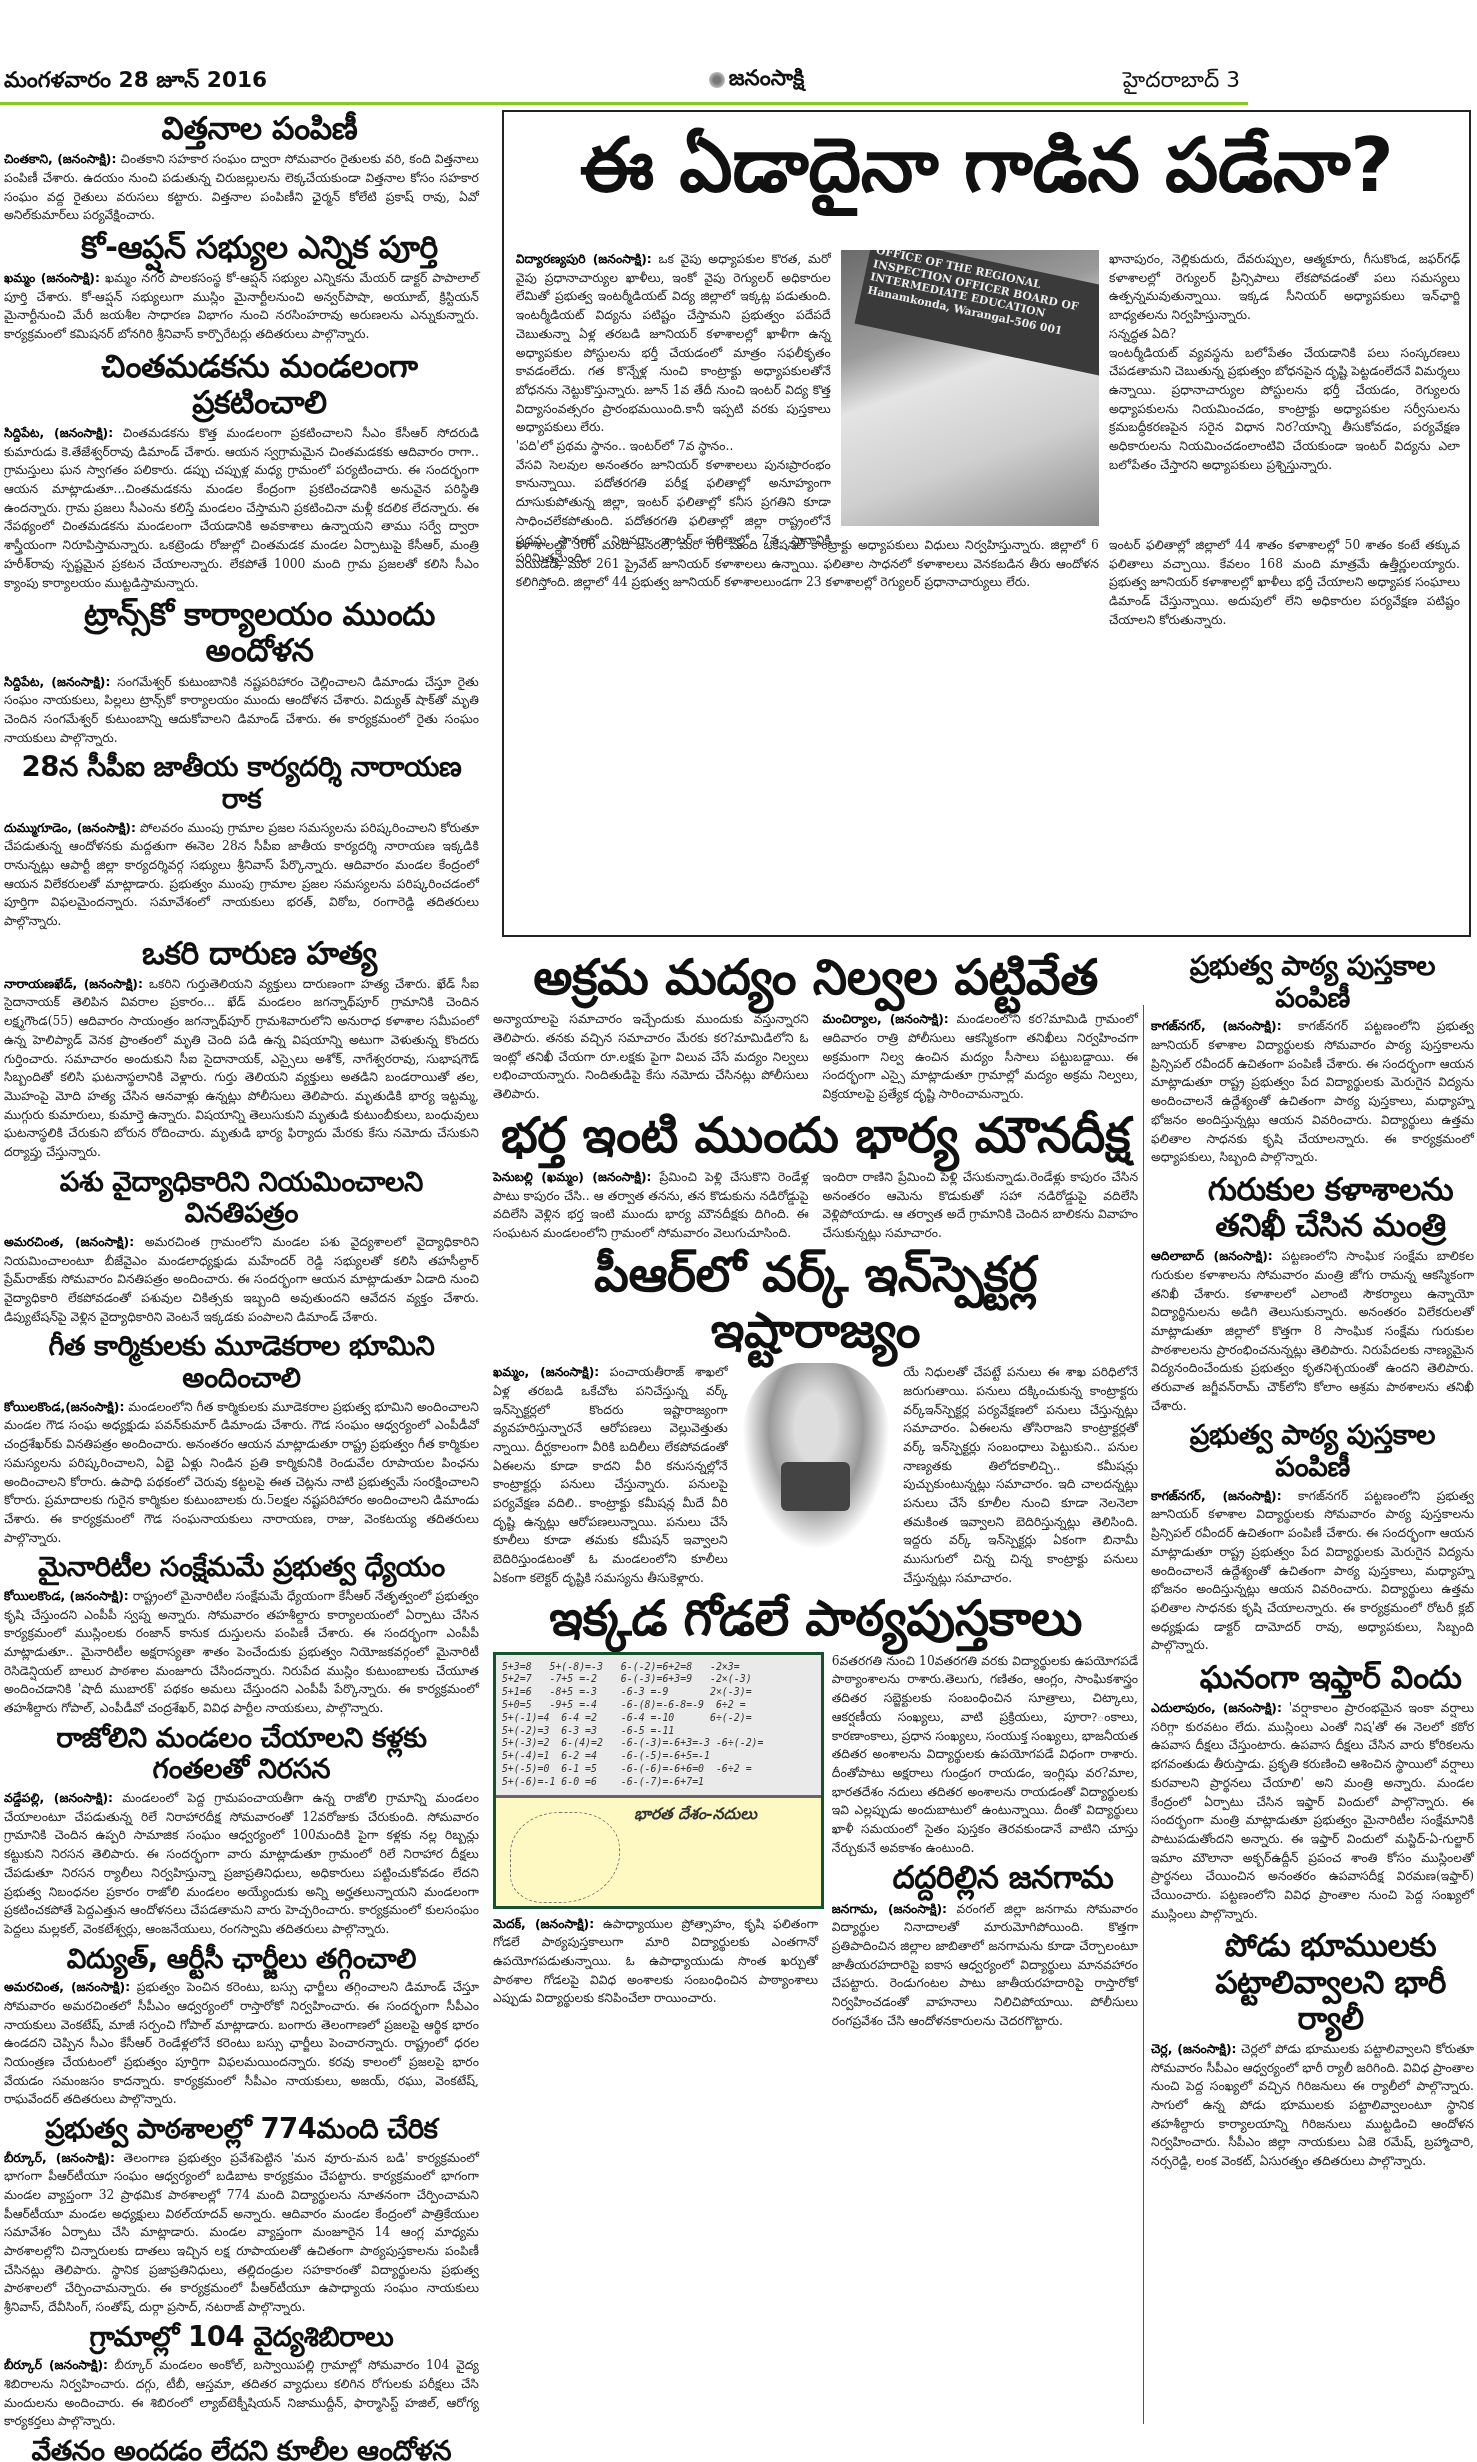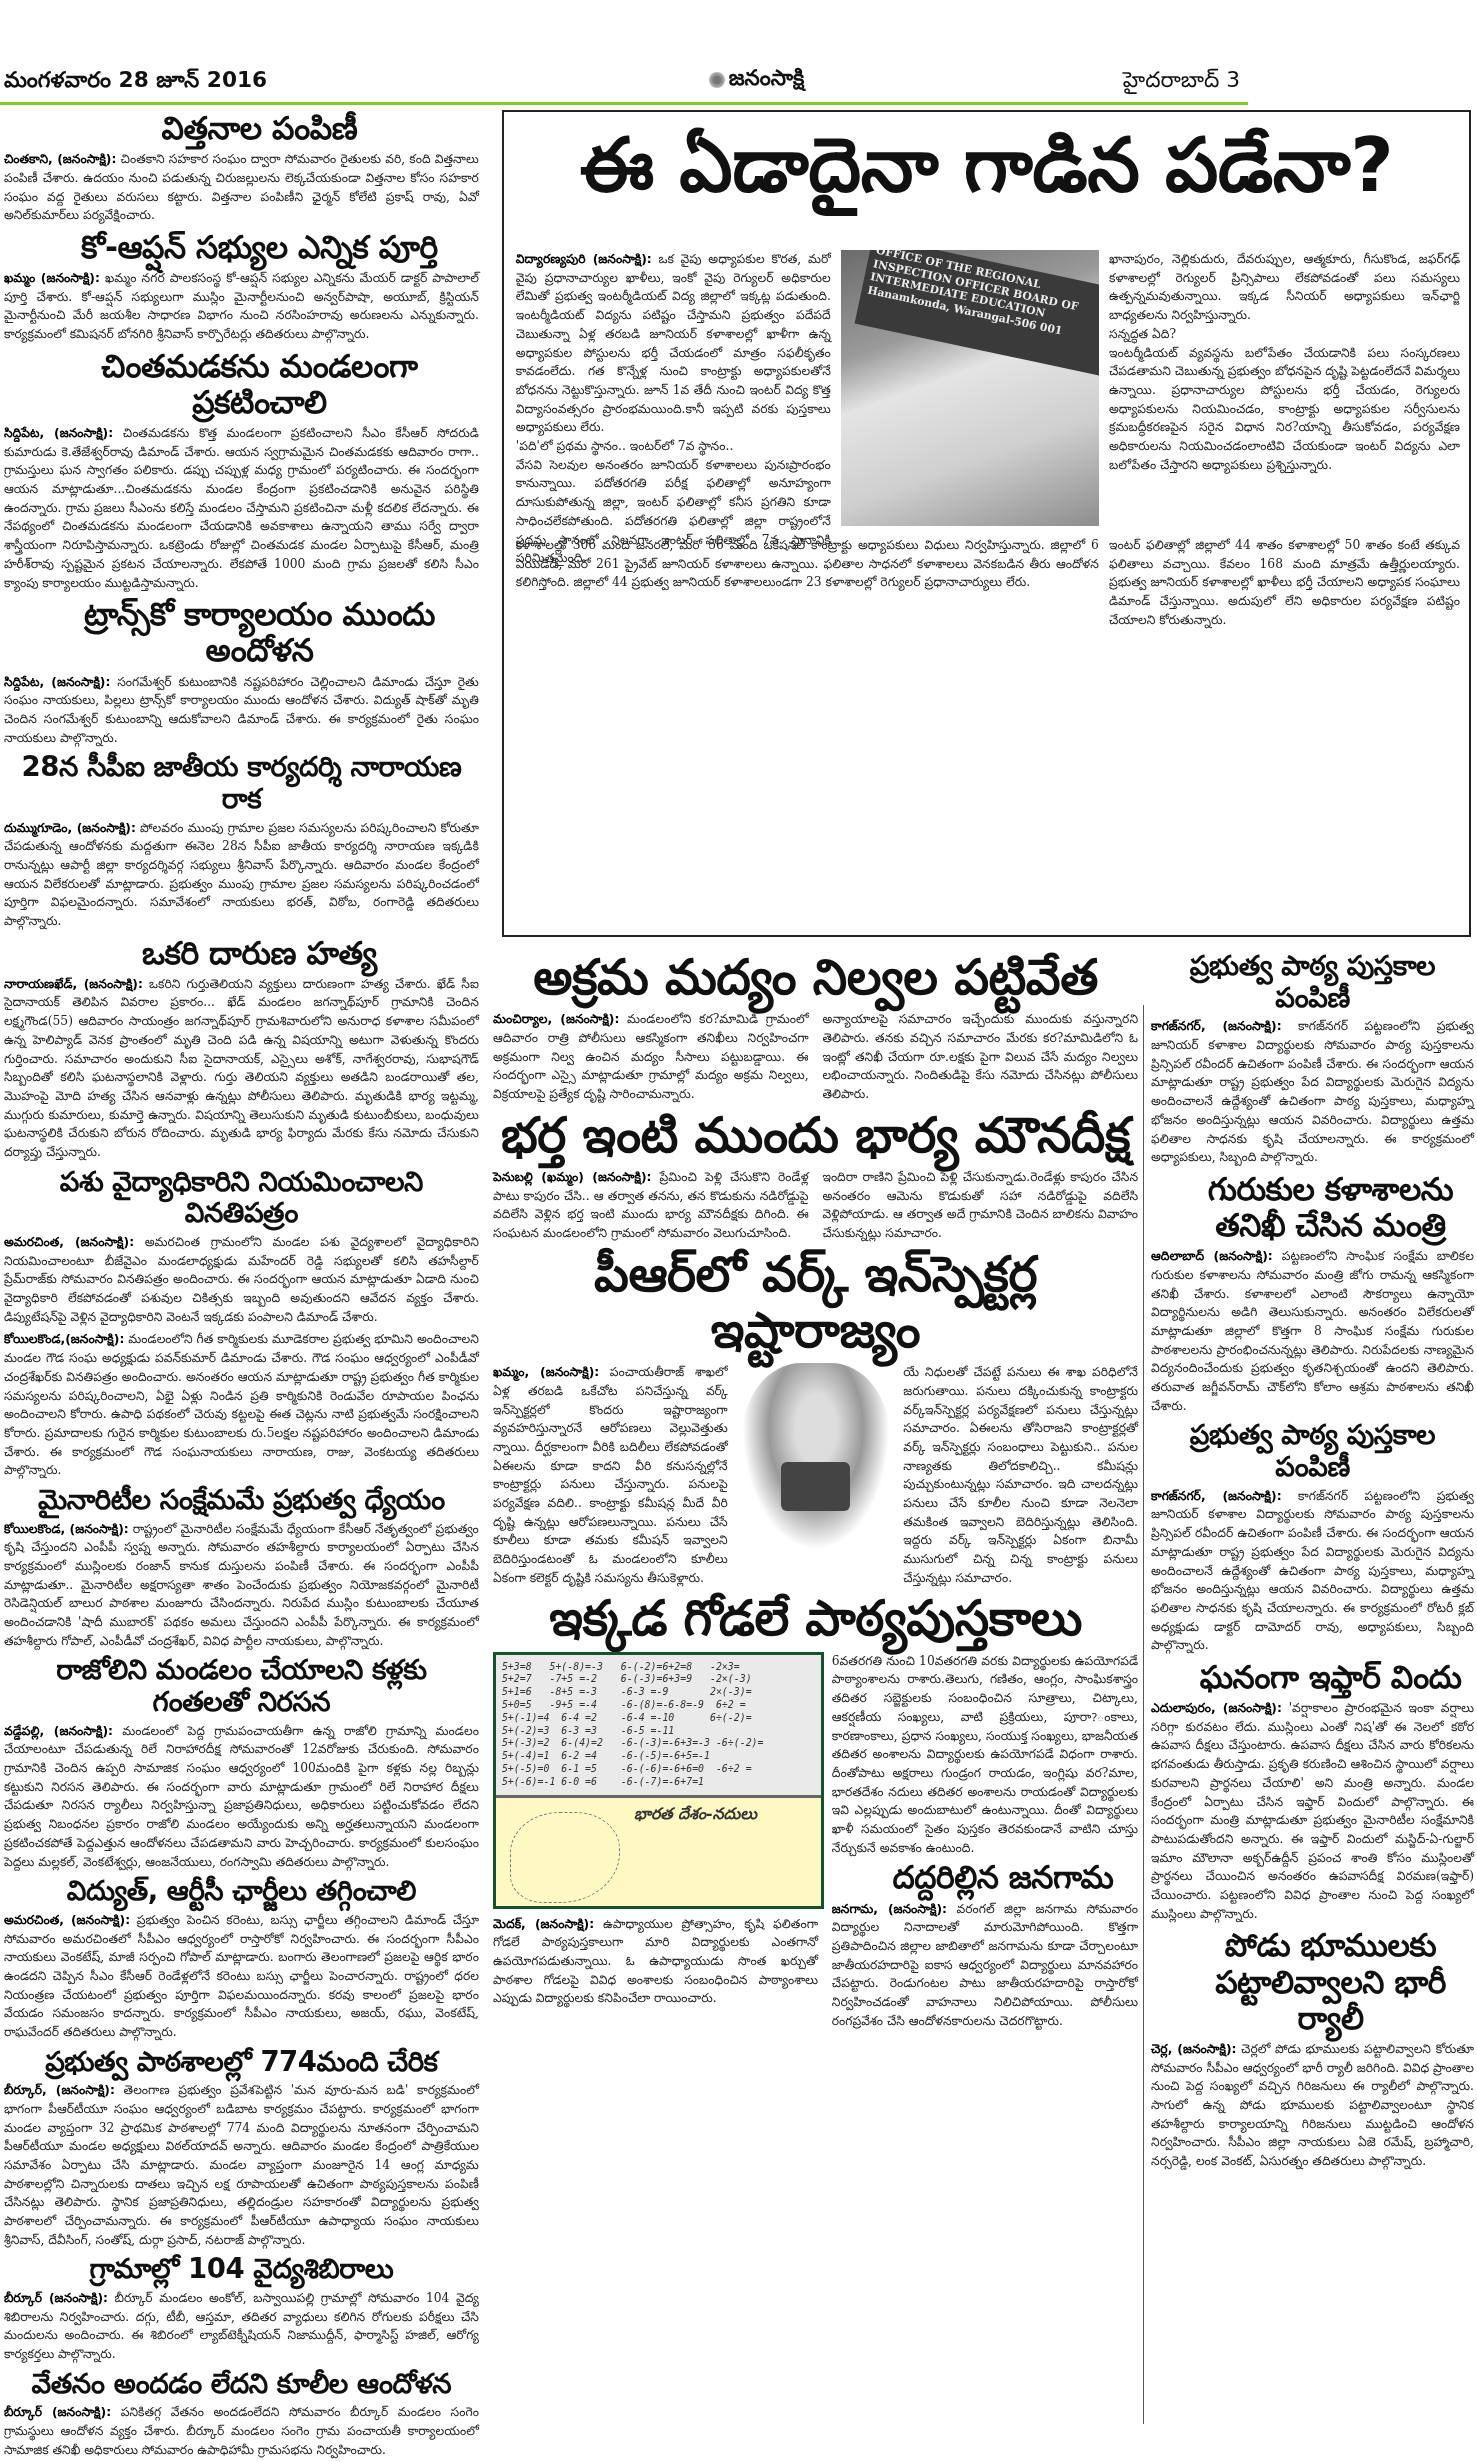--- a/index.html
+++ b/index.html
@@ -77,20 +77,21 @@
     </div>
     <div class="art">
       <div class="hl m">ఒకరి దారుణ హత్య</div>
       <div class="body"><b>నారాయణఖేడ్, (జనంసాక్షి):</b> <span>ఒకరిని గుర్తుతెలియని వ్యక్తులు దారుణంగా హత్య చేశారు. ఖేడ్ సీఐ సైదానాయక్ తెలిపిన వివరాల ప్రకారం... ఖేడ్ మండలం జగన్నాథ్‌పూర్ గ్రామానికి చెందిన లక్ష్మగౌండ(55) ఆదివారం సాయంత్రం జగన్నాథ్‌పూర్ గ్రామశివారులోని అనురాధ కళాశాల సమీపంలో ఉన్న హెలిప్యాడ్ వెనక ప్రాంతంలో మృతి చెంది పడి ఉన్న విషయాన్ని అటుగా వెళుతున్న కొందరు గుర్తించారు. సమాచారం అందుకుని సీఐ సైదానాయక్, ఎస్సైలు అశోక్, నాగేశ్వరరావు, సుభాషగౌడ్ సిబ్బందితో కలిసి ఘటనాస్థలానికి వెళ్లారు. గుర్తు తెలియని వ్యక్తులు అతడిని బండరాయితో తల, మొహంపై మోది హత్య చేసిన ఆనవాళ్లు ఉన్నట్లు పోలీసులు తెలిపారు. మృతుడికి భార్య ఇట్టమ్మ, ముగ్గురు కుమారులు, కుమార్తె ఉన్నారు. విషయాన్ని తెలుసుకుని మృతుడి కుటుంబీకులు, బంధువులు ఘటనాస్థలికి చేరుకుని బోరున రోదించారు. మృతుడి భార్య ఫిర్యాదు మేరకు కేసు నమోదు చేసుకుని దర్యాప్తు చేస్తున్నారు.</span></div>
     </div>
     <div class="art">
       <div class="hl s">పశు వైద్యాధికారిని నియమించాలని వినతిపత్రం</div>
       <div class="body"><b>అమరచింత, (జనంసాక్షి):</b> <span>అమరచింత గ్రామంలోని మండల పశు వైద్యశాలలో వైద్యాధికారిని నియమించాలంటూ బీజేవైఎం మండలాధ్యక్షుడు మహేందర్ రెడ్డి సభ్యులతో కలిసి తహసీల్దార్ ప్రేమ్‌రాజ్‌కు సోమవారం వినతిపత్రం అందించారు. ఈ సందర్భంగా ఆయన మాట్లాడుతూ ఏడాది నుంచి వైద్యాధికారి లేకపోవడంతో పశువుల చికిత్సకు ఇబ్బంది అవుతుందని ఆవేదన వ్యక్తం చేశారు. డిప్యుటేషన్‌పై వెళ్లిన వైద్యాధికారిని వెంటనే ఇక్కడకు పంపాలని డిమాండ్ చేశారు.</span></div>
     </div>
     <div class="art">
+      <div class="hl s">గీత కార్మికులకు మూడెకరాల భూమిని అందించాలి</div>
       <div class="body"><b>కోయిలకొండ,(జనంసాక్షి):</b> <span>మండలంలోని గీత కార్మికులకు మూడెకరాల ప్రభుత్వ భూమిని అందించాలని మండల గౌడ సంఘ అధ్యక్షుడు పవన్‌కుమార్ డిమాండు చేశారు. గౌడ సంఘం ఆధ్వర్యంలో ఎంపీడీవో చంద్రశేఖర్‌కు వినతిపత్రం అందించారు. అనంతరం ఆయన మాట్లాడుతూ రాష్ట్ర ప్రభుత్వం గీత కార్మికుల సమస్యలను పరిష్కరించాలని, ఏభై ఏళ్లు నిండిన ప్రతి కార్మికునికి రెండువేల రూపాయల పింఛను అందించాలని కోరారు. ఉపాధి పథకంలో చెరువు కట్టలపై ఈత చెట్లను నాటి ప్రభుత్వమే సంరక్షించాలని కోరారు. ప్రమాదాలకు గురైన కార్మికుల కుటుంబాలకు రు.5లక్షల నష్టపరిహారం అందించాలని డిమాండు చేశారు. ఈ కార్యక్రమంలో గౌడ సంఘనాయకులు నారాయణ, రాజు, వెంకటయ్య తదితరులు పాల్గొన్నారు.</span></div>
     </div>
     <div class="art">
       <div class="hl s">మైనారిటీల సంక్షేమమే ప్రభుత్వ ధ్యేయం</div>
       <div class="body"><b>కోయిలకొండ, (జనంసాక్షి):</b> <span>రాష్ట్రంలో మైనారిటీల సంక్షేమమే ధ్యేయంగా కేసీఆర్ నేతృత్వంలో ప్రభుత్వం కృషి చేస్తుందని ఎంపీపీ స్వప్న అన్నారు. సోమవారం తహశీల్దారు కార్యాలయంలో ఏర్పాటు చేసిన కార్యక్రమంలో ముస్లింలకు రంజాన్ కానుక దుస్తులను పంపిణీ చేశారు. ఈ సందర్భంగా ఎంపీపీ మాట్లాడుతూ.. మైనారిటీల అక్షరాస్యతా శాతం పెంచేందుకు ప్రభుత్వం నియోజకవర్గంలో మైనారిటీ రెసిడెన్షియల్ బాలుర పాఠశాల మంజూరు చేసిందన్నారు. నిరుపేద ముస్లిం కుటుంబాలకు చేయూత అందించడానికి 'షాదీ ముబారక్' పథకం అమలు చేస్తుందని ఎంపీపీ పేర్కొన్నారు. ఈ కార్యక్రమంలో తహశీల్దారు గోపాల్, ఎంపీడీవో చంద్రశేఖర్, వివిధ పార్టీల నాయకులు, పాల్గొన్నారు.</span></div>
     </div>
     <div class="art">
       <div class="hl s">రాజోలిని మండలం చేయాలని కళ్లకు గంతలతో నిరసన</div>
       <div class="body"><b>వడ్డేపల్లి, (జనంసాక్షి):</b> <span>మండలంలో పెద్ద గ్రామపంచాయతీగా ఉన్న రాజోలి గ్రామాన్ని మండలం చేయాలంటూ చేపడుతున్న రిలే నిరాహారదీక్ష సోమవారంతో 12వరోజుకు చేరుకుంది. సోమవారం గ్రామానికి చెందిన ఉప్పరి సామాజిక సంఘం ఆధ్వర్యంలో 100మందికి పైగా కళ్లకు నల్ల రిబ్బన్లు కట్టుకుని నిరసన తెలిపారు. ఈ సందర్భంగా వారు మాట్లాడుతూ గ్రామంలో రిలే నిరాహార దీక్షలు చేపడుతూ నిరసన ర్యాలీలు నిర్వహిస్తున్నా ప్రజాప్రతినిధులు, అధికారులు పట్టించుకోవడం లేదని ప్రభుత్వ నిబంధనల ప్రకారం రాజోలి మండలం అయ్యేందుకు అన్ని అర్హతలున్నాయని మండలంగా ప్రకటించకపోతే పెద్దఎత్తున ఆందోళనలు చేపడతామని వారు హెచ్చరించారు. కార్యక్రమంలో కులసంఘం పెద్దలు మల్లకల్, వెంకటేశ్వర్లు, ఆంజనేయులు, రంగస్వామి తదితరులు పాల్గొన్నారు.</span></div>
     </div>
@@ -131,22 +132,22 @@
     <div class="lead-bottom">
       <div class="body">కళాశాలల్లో 306 మంది జనరల్, మరో 56 మంది ఒకేషనల్ కాంట్రాక్టు అధ్యాపకులు విధులు నిర్వహిస్తున్నారు. జిల్లాలో 6 ఎయిడెడ్, మరో 261 ప్రైవేట్ జూనియర్ కళాశాలలు ఉన్నాయి. ఫలితాల సాధనలో కళాశాలలు వెనకబడిన తీరు ఆందోళన కలిగిస్తోంది. జిల్లాలో 44 ప్రభుత్వ జూనియర్ కళాశాలలుండగా 23 కళాశాలల్లో రెగ్యులర్ ప్రధానాచార్యులు లేరు.</div>
     </div>
     <div class="lead-c3 body">ఇంటర్‌ ఫలితాల్లో జిల్లాలో 44 శాతం కళాశాలల్లో 50 శాతం కంటే తక్కువ ఫలితాలు వచ్చాయి. కేవలం 168 మంది మాత్రమే ఉత్తీర్ణులయ్యారు. ప్రభుత్వ జూనియర్ కళాశాలల్లో ఖాళీలు భర్తీ చేయాలని అధ్యాపక సంఘాలు డిమాండ్ చేస్తున్నాయి. అదుపులో లేని అధికారుల పర్యవేక్షణ పటిష్టం చేయాలని కోరుతున్నారు.</div>
   </div>
 
   <div class="col center" style="top:889px;">
     <div class="art">
       <div class="hl l">అక్రమ మద్యం నిల్వల పట్టివేత</div>
       <div class="two">
+        <div class="body">అన్యాయాలపై సమాచారం ఇచ్చేందుకు ముందుకు వస్తున్నారని తెలిపారు. తనకు వచ్చిన సమాచారం మేరకు కర?మామిడిలోని ఓ ఇంట్లో తనిఖీ చేయగా రూ.లక్షకు పైగా విలువ చేసే మద్యం నిల్వలు లభించాయన్నారు. నిందితుడిపై కేసు నమోదు చేసినట్లు పోలీసులు తెలిపారు.</div>
         <div class="body"><b>మంచిర్యాల, (జనంసాక్షి):</b> <span>మండలంలోని కర?మామిడి గ్రామంలో ఆదివారం రాత్రి పోలీసులు ఆకస్మికంగా తనిఖీలు నిర్వహించగా అక్రమంగా నిల్వ ఉంచిన మద్యం సీసాలు పట్టుబడ్డాయి. ఈ సందర్భంగా ఎస్సై మాట్లాడుతూ గ్రామాల్లో మద్యం అక్రమ నిల్వలు, విక్రయాలపై ప్రత్యేక దృష్టి సారించామన్నారు.</span></div>
-        <div class="body">అన్యాయాలపై సమాచారం ఇచ్చేందుకు ముందుకు వస్తున్నారని తెలిపారు. తనకు వచ్చిన సమాచారం మేరకు కర?మామిడిలోని ఓ ఇంట్లో తనిఖీ చేయగా రూ.లక్షకు పైగా విలువ చేసే మద్యం నిల్వలు లభించాయన్నారు. నిందితుడిపై కేసు నమోదు చేసినట్లు పోలీసులు తెలిపారు.</div>
       </div>
     </div>
     <div class="art">
       <div class="hl l">భర్త ఇంటి ముందు భార్య మౌనదీక్ష</div>
       <div class="two">
         <div class="body"><b>పెనుబల్లి (ఖమ్మం) (జనంసాక్షి):</b> <span>ప్రేమించి పెళ్లి చేసుకొని రెండేళ్ల పాటు కాపురం చేసి.. ఆ తర్వాత తనను, తన కొడుకును నడిరోడ్డుపై వదిలేసి వెళ్లిన భర్త ఇంటి ముందు భార్య మౌనదీక్షకు దిగింది. ఈ సంఘటన మండలంలోని గ్రామంలో సోమవారం వెలుగుచూసింది.</span></div>
         <div class="body">ఇందిరా రాణిని ప్రేమించి పెళ్లి చేసుకున్నాడు.రెండేళ్లు కాపురం చేసిన అనంతరం ఆమెను కొడుకుతో సహా నడిరోడ్డుపై వదిలేసి వెళ్లిపోయాడు. ఆ తర్వాత అదే గ్రామానికి చెందిన బాలికను వివాహం చేసుకున్నట్లు సమాచారం.</div>
       </div>
     </div>
     <div class="art">

